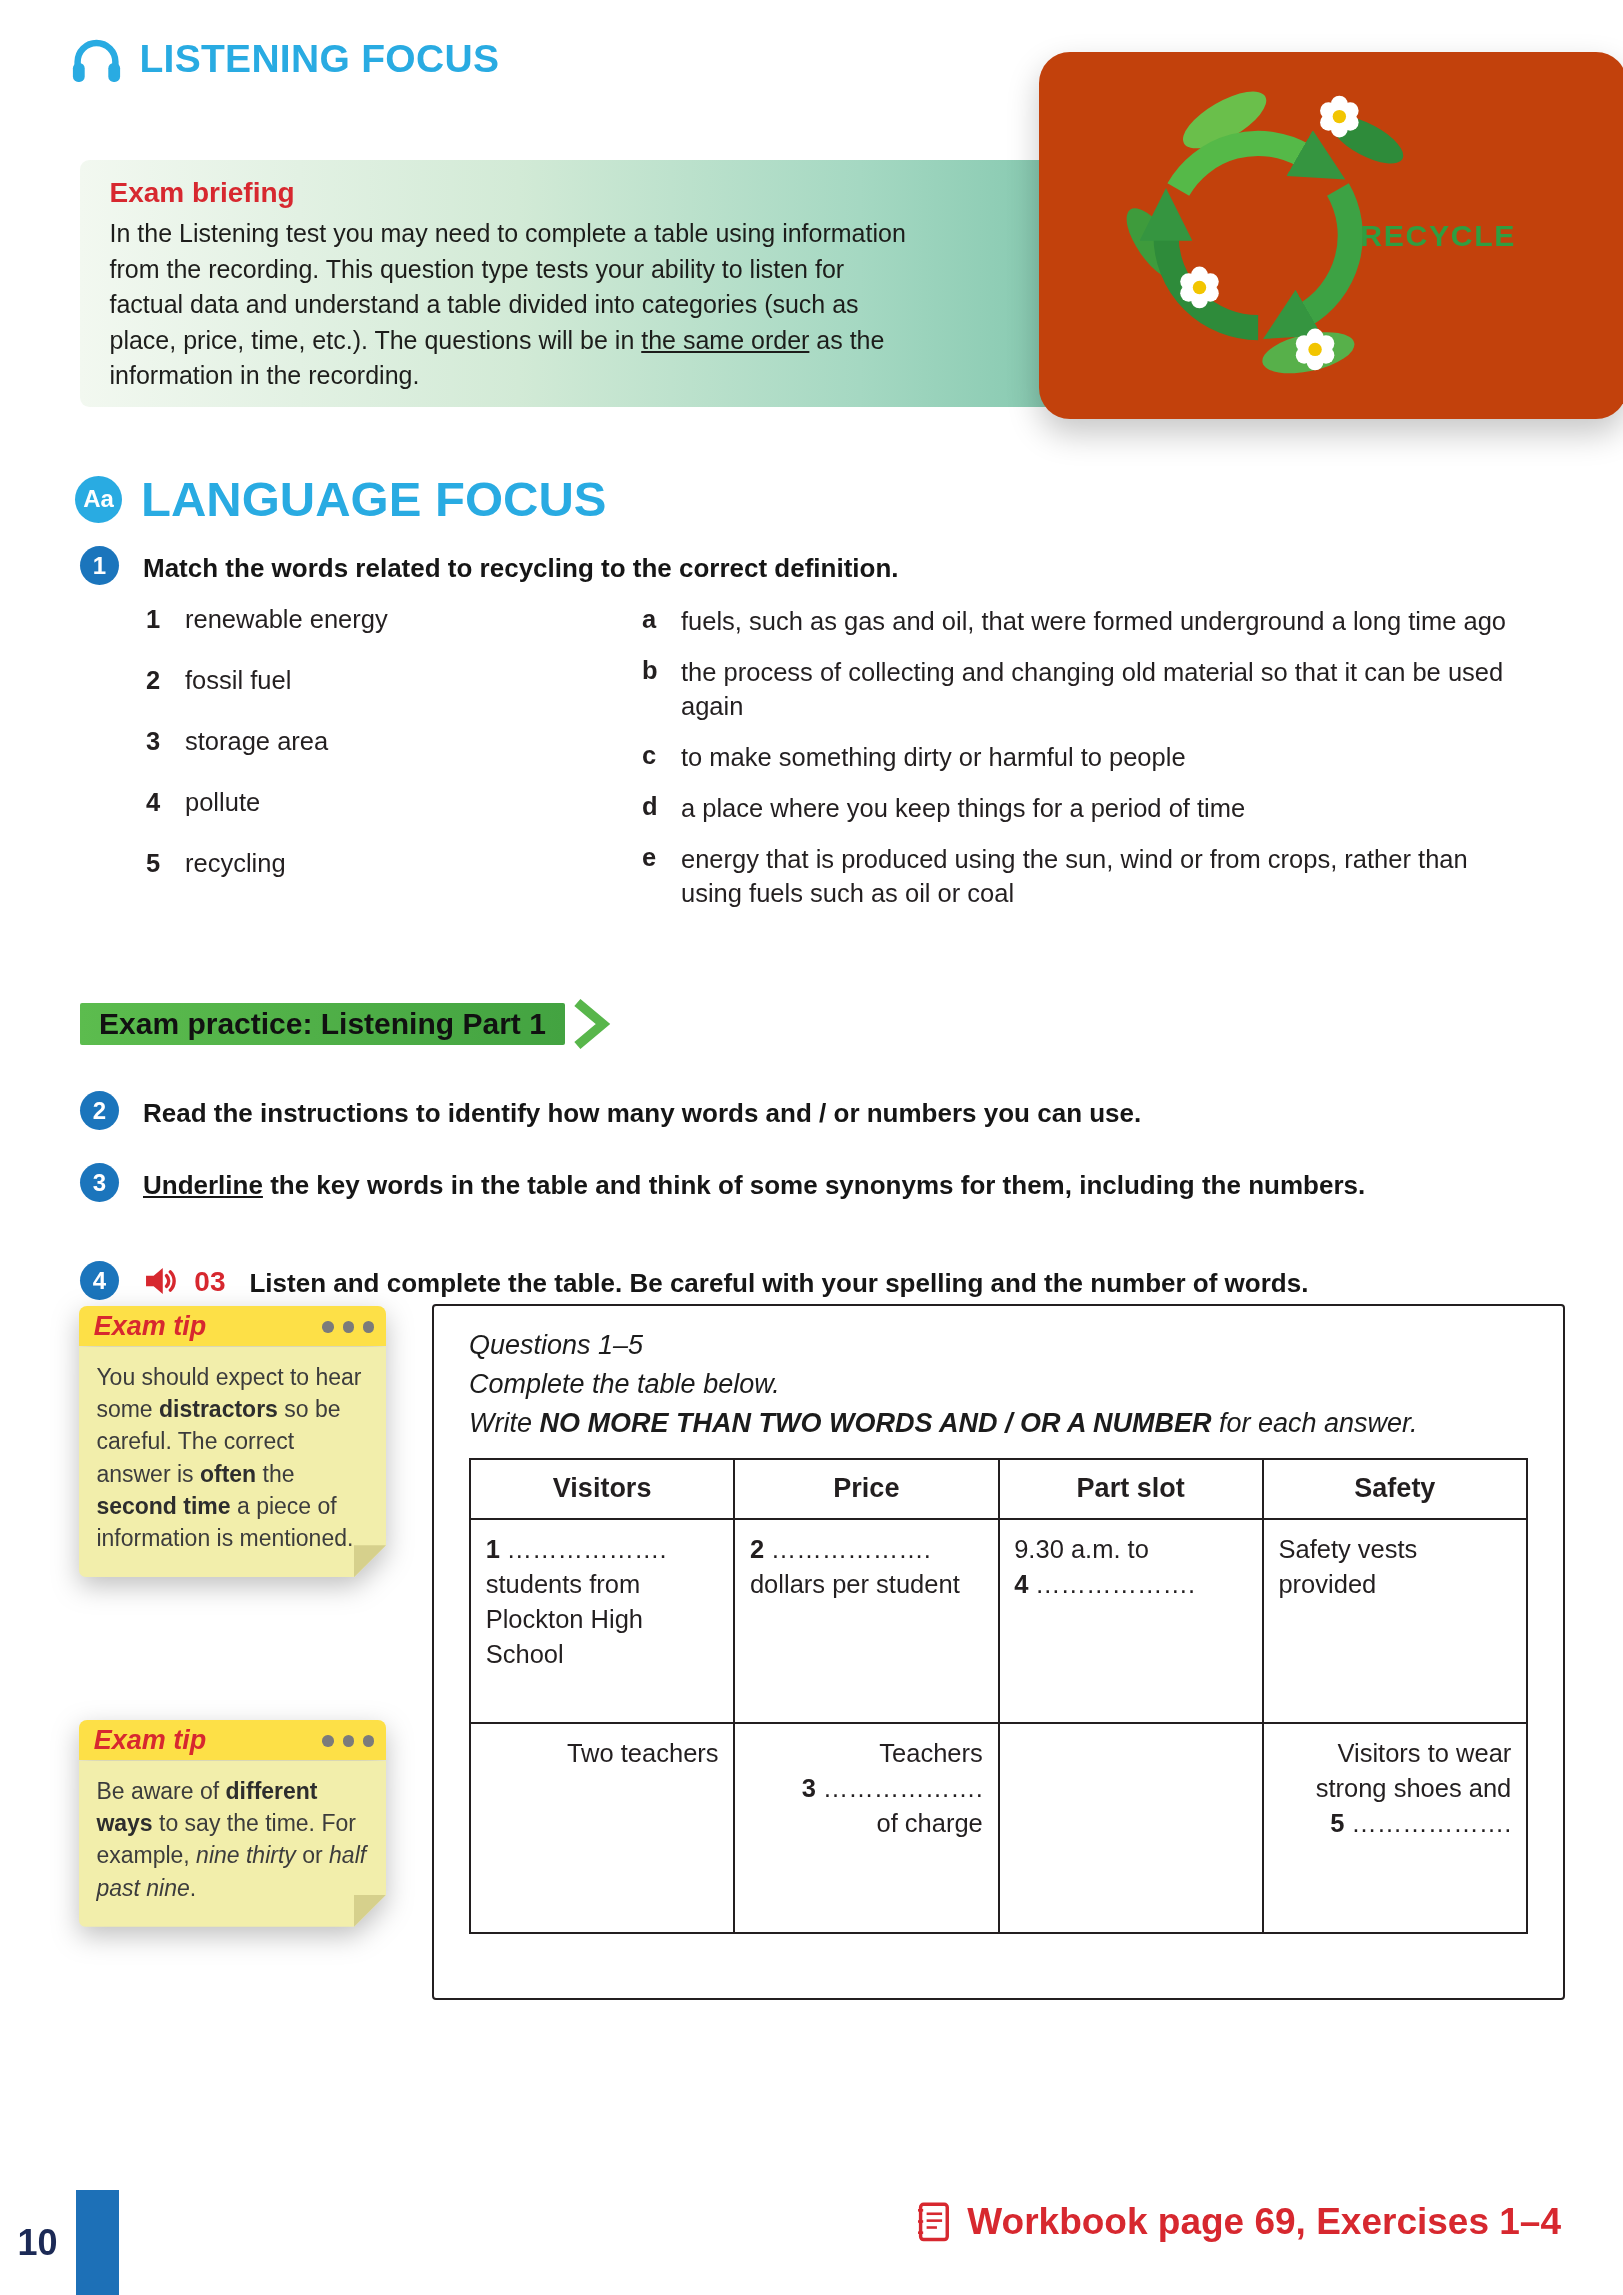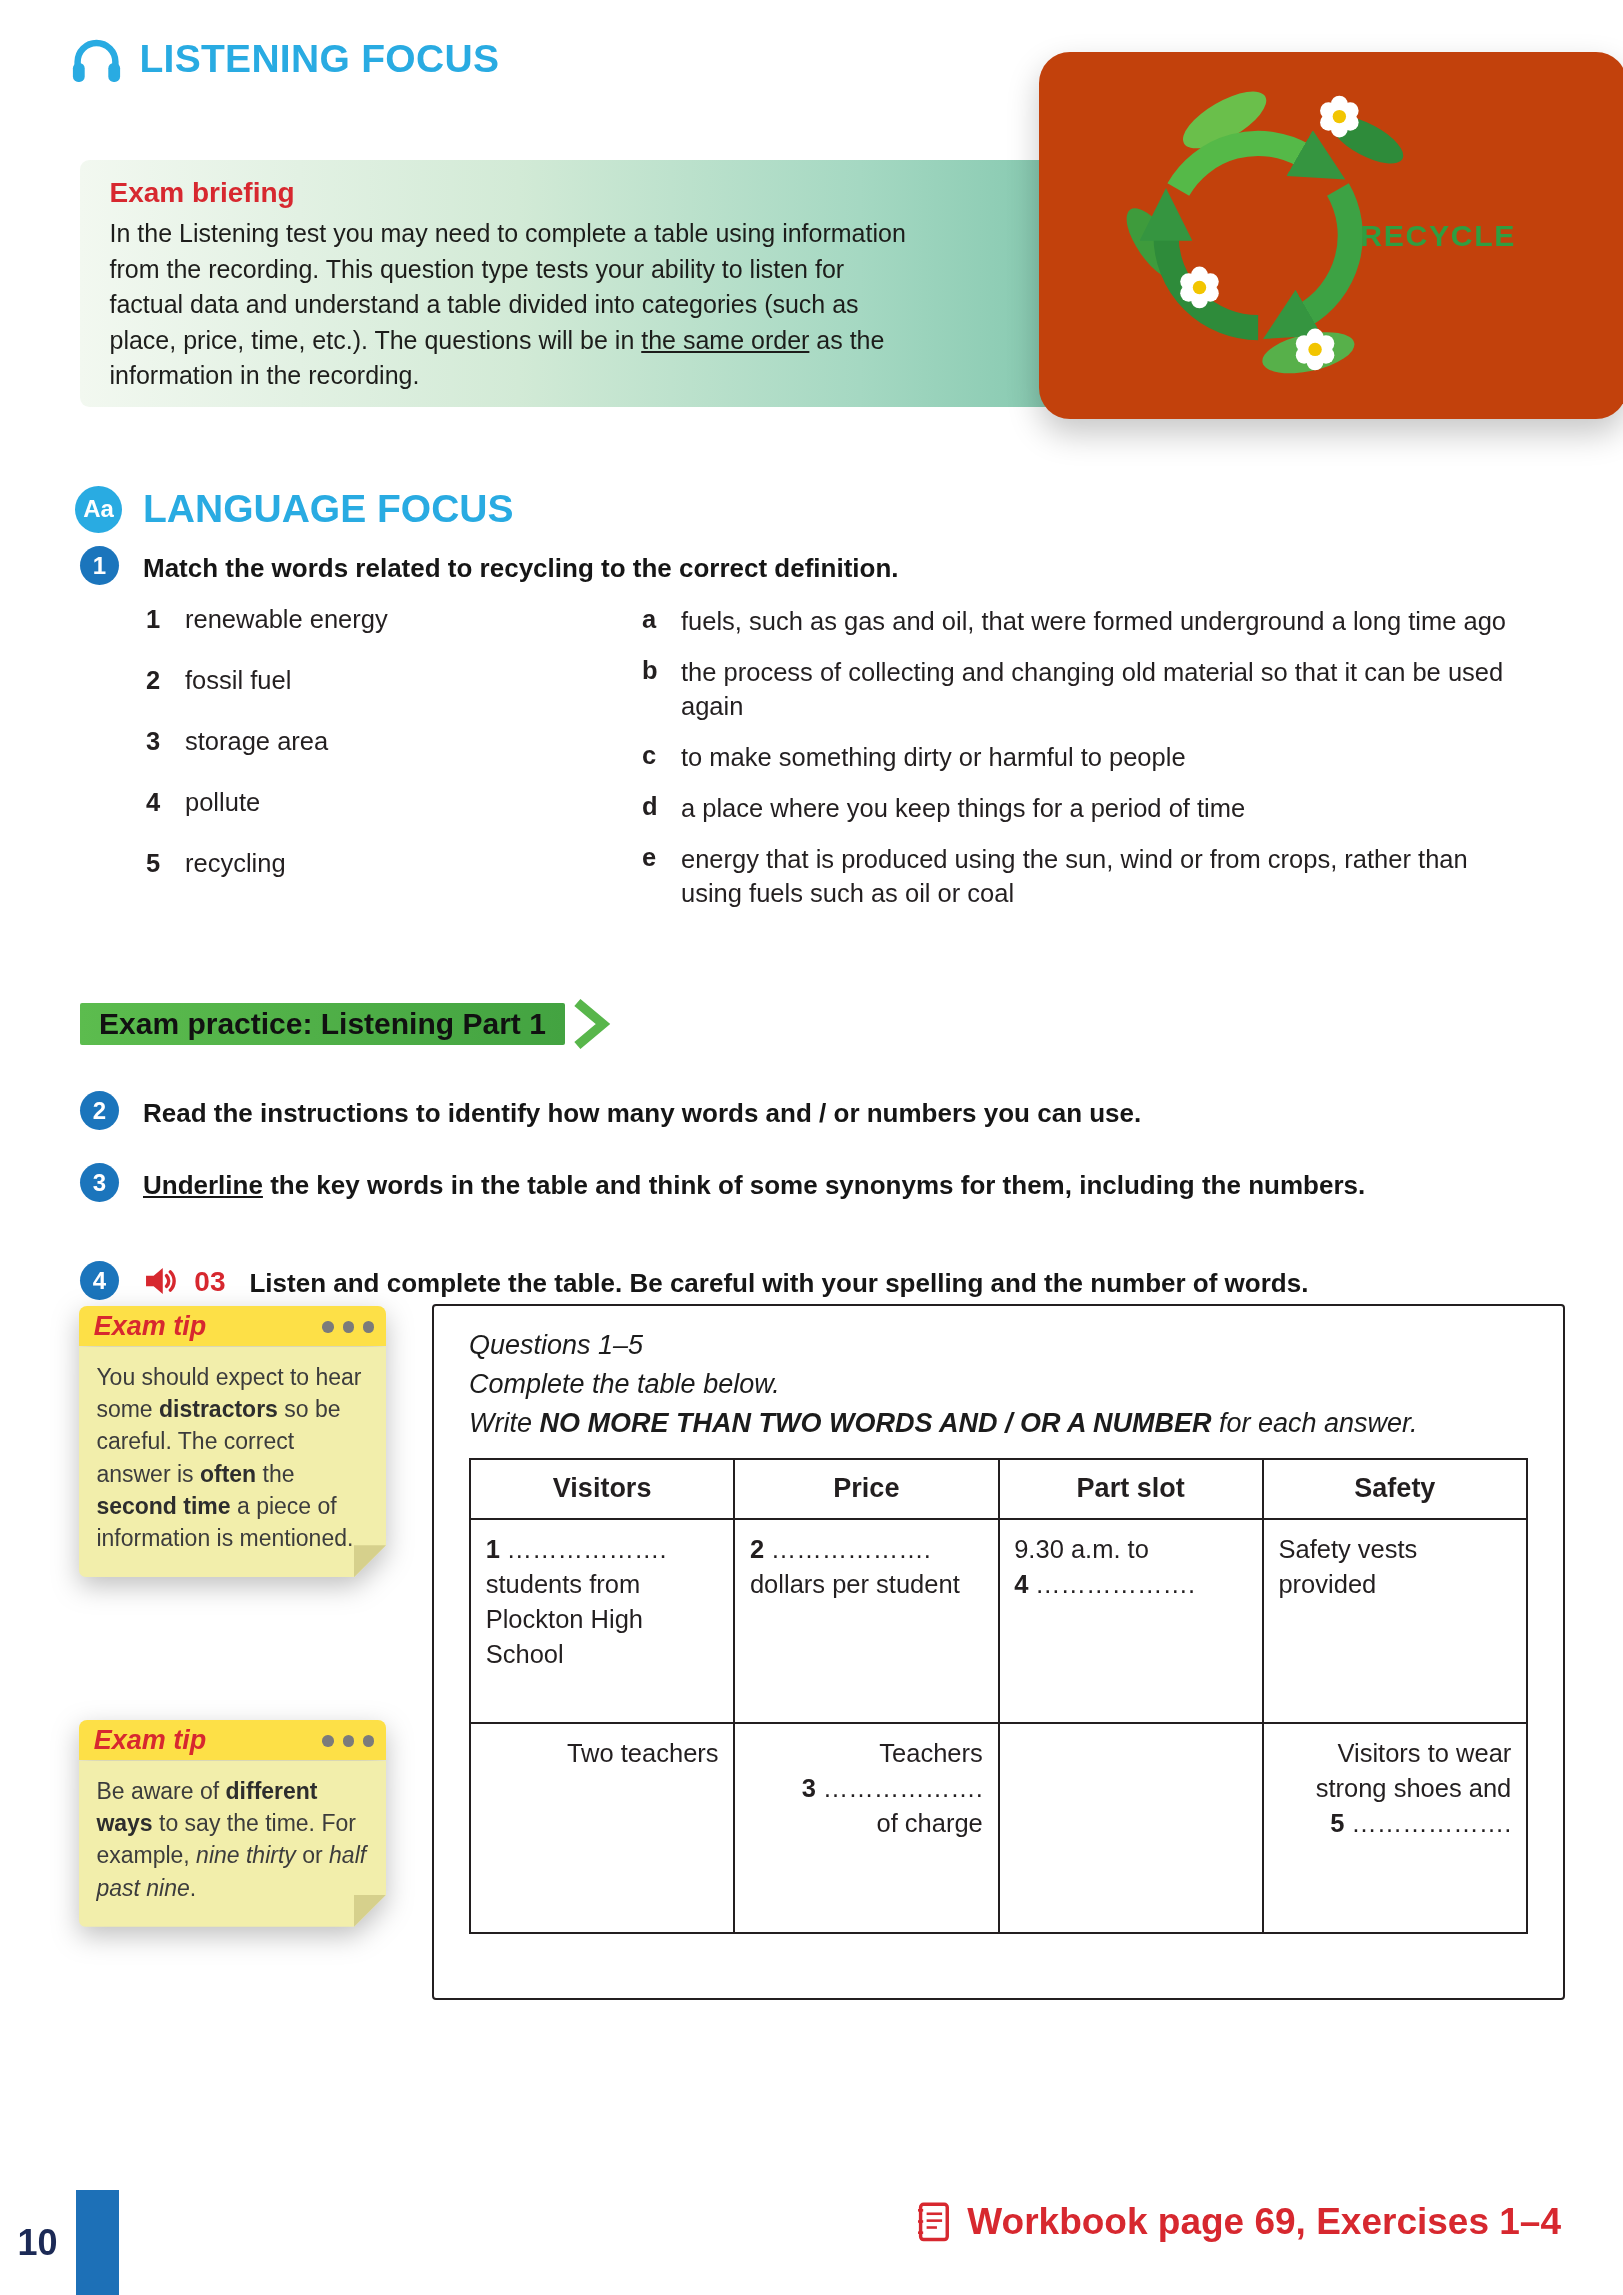--- a/index.html
+++ b/index.html
@@ -21,22 +21,22 @@
   .exam-briefing p{margin:0;width:804px;font-size:25px;line-height:1.42;color:#1d1d1b;}
   .u{text-decoration:underline;}
   
   .recycle-card{
     position:absolute;left:1039px;top:52px;width:588px;height:367px;background:#c2410c;
     border-radius:31px;box-shadow:0 14.7px 32px rgba(0,0,0,0.22);
     display:flex;align-items:center;justify-content:center;
   }
   .recycle-card svg{width:483px;height:335px;}
   
-  .language-focus{position:absolute;left:75px;top:469px;display:flex;align-items:center;gap:3px;}
-  .language-focus h2{margin:18px;font-size:39px;font-weight:bold;color:#29abe2;}
+  .language-focus{position:absolute;left:75px;top:469px;display:flex;align-items:center;gap:17px;}
+  .language-focus h2{margin:2px;font-size:49px;font-weight:bold;color:#29abe2;}
   .aa-icon{
     width:47px;height:47px;border-radius:50%;background:#29abe2;color:#ffffff;
     display:flex;align-items:center;justify-content:center;font-size:24px;font-weight:bold;flex:0 0 auto;
   }
   
   .exercise{position:absolute;display:flex;align-items:flex-start;gap:24px;}
   .num-circle{
     width:39px;height:39px;border-radius:50%;background:#1b75bc;color:#ffffff;
     display:flex;align-items:center;justify-content:center;font-size:24px;font-weight:bold;flex:0 0 auto;
   }

